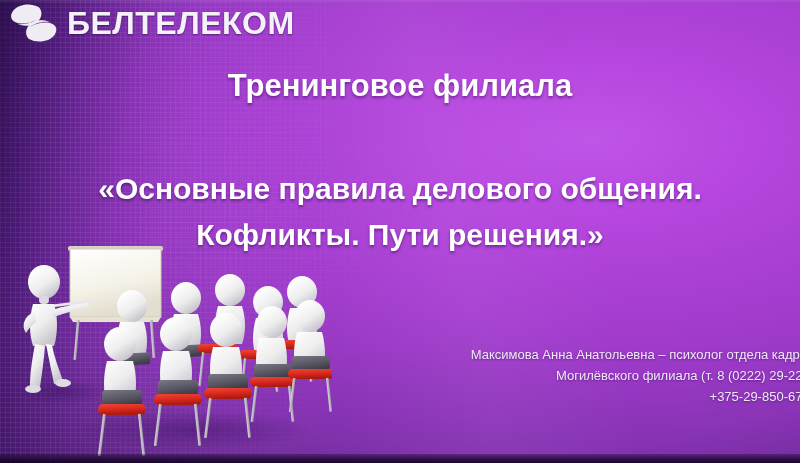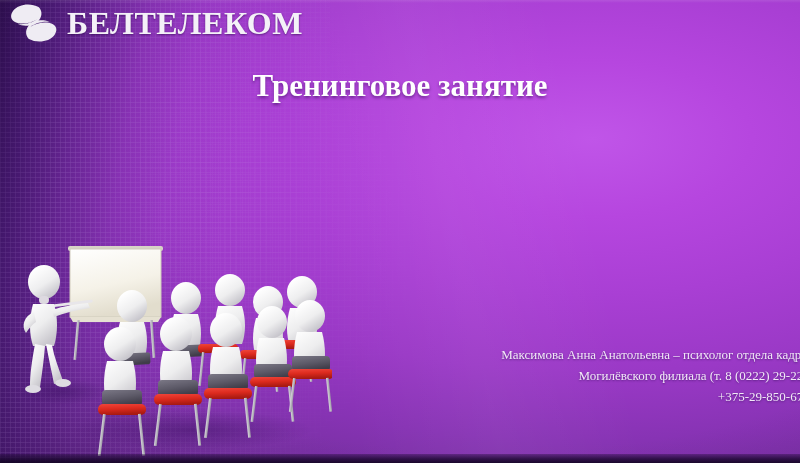--- a/index.html
+++ b/index.html
@@ -6,21 +6,21 @@
   html, body {
     margin: 0;
     padding: 0;
     background: #000;
   }
   #slide {
     position: relative;
     width: 800px;
     height: 463px;
     overflow: hidden;
-    font-family: Liberation Serif, serif;
+    font-family: Liberation Sans, sans-serif;
     background: #7a2aa8;
     user-select: none;
   }
 
   
   .bg-base {
     position: absolute; inset: 0;
     background:
       radial-gradient(125% 105% at 74% 30%,
         #c055e8 0%,
@@ -190,23 +190,27 @@
                  C 34.5 19.7, 27.5 21.4, 22.5 24.8
                  C 27.3 21.0, 36.5 19.0, 42.0 20.2
                  C 35.5 16.8, 25.0 18.0, 20.5 23.8
                  C 16.5 29.0, 18.0 34.5, 21.0 37.0 Z" fill="#efecf3"></path>
       </svg>
     </span>
     <span class="logo-word">БЕЛТЕЛЕКОМ</span>
   </div>
 
   <div class="title-block">
-    <div class="title-line">Тренинговое занятие</div>
-  </div>
-
+    <div class="title-line">Тренинговое филиала</div>
+  </div>
+
+  <div class="subject-block">
+    <div class="subject-line">«Основные правила делового общения.</div>
+    <div class="subject-line">Кофликты. Пути решения.»</div>
+  </div>
 
   <div class="credit">
     <div>Максимова Анна Анатольевна – психолог отдела кадров</div>
     <div>Могилёвского филиала (т.  8 (0222) 29-22-7</div>
     <div>+375-29-850-67-6</div>
   </div>
 
   <div class="illustration">
     <svg viewBox="0 0 330 225" aria-hidden="true">
       <defs>

